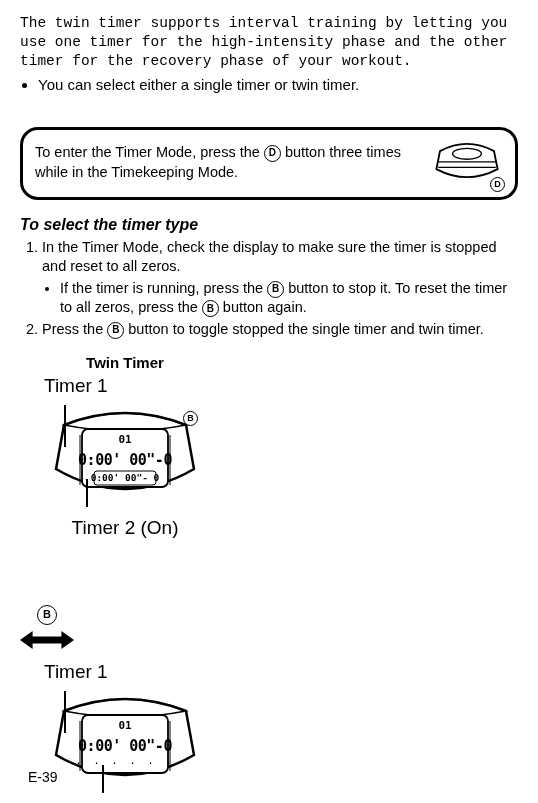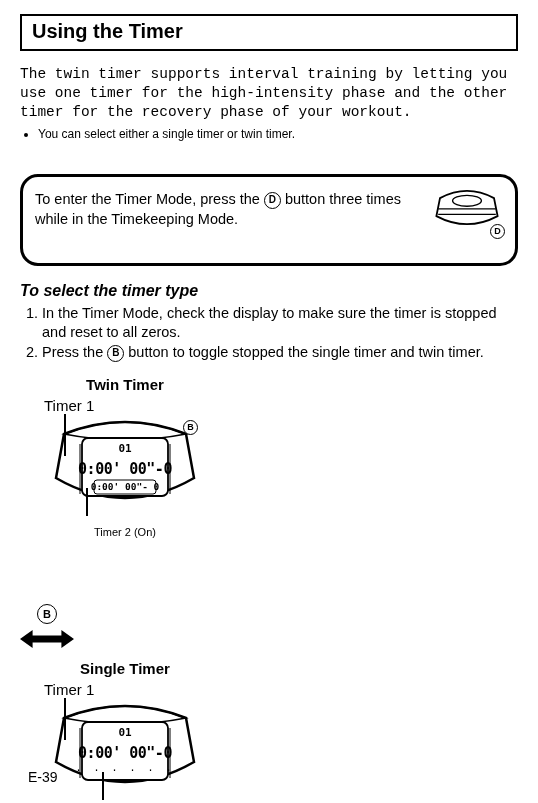--- a/index.html
+++ b/index.html
@@ -29,27 +29,27 @@
     margin:0 0 4px 0;
     font-size:14.5px;
     line-height:1.3;
     font-family:Liberation Mono, monospace;
   }
   ul.b1{
     margin:2px 0 12px 0;
     padding-left:18px;
   }
   ul.b1 li{
-    font-size:12px;
+    font-size:15px;
     line-height:1.35;
   }
   .mode-box{
     border:3px solid #000;
     border-radius:18px;
-    padding:8px 12px 28px 12px;
+    padding:8px 12px 9px 12px;
     display:flex;
     align-items:center;
     gap:10px;
     margin-bottom:16px;
     margin-top:32px;
   }
   .mode-box .txt{
     flex:1;
     font-size:14.5px;
     line-height:1.35;
@@ -97,27 +97,27 @@
   .figcol{
     width:210px;
     text-align:center;
   }
   .figcol .cap{
     font-weight:bold;
     font-size:15px;
     margin-bottom:4px;
   }
   .figcol .sub1{
-    font-size:15px;
+    font-size:19px;
     text-align:left;
     margin-left:24px;
-    margin-bottom:2px;
+    margin-bottom:10px;
   }
   .figcol .sub2{
-    font-size:11px;
+    font-size:19px;
     margin-top:6px;
   }
   .dev-wrap{
     position:relative;
     text-align:center;
   }
   .arrow-col{
     display:flex;
     flex-direction:column;
     align-items:center;
@@ -137,23 +137,20 @@
   }
   .callout-line{
     position:absolute;
     background:#000;
   }
 </style>
 </head>
 <body>
 
 <div class="page">
-  <div class="title-box">
-    <h1>Using the Timer</h1>
-  </div>
 
   <p class="intro">The twin timer supports interval training by letting you use one timer for the high-intensity phase and the other timer for the recovery phase of your workout.</p>
   <ul class="b1">
     <li>You can select either a single timer or twin timer.</li>
   </ul>
 
   <div class="mode-box">
     <div class="txt">
       <span>To enter the Timer Mode, press the </span><span class="circ">D</span><span> button three times while in the Timekeeping Mode.</span>
     </div>
@@ -165,20 +162,25 @@
         <ellipse cx="40" cy="17" rx="16" ry="6" fill="none" stroke="#000" stroke-width="1.5"></ellipse>
       </svg>
       <span class="circ" style="position:absolute;right:-2px;bottom:-4px;width:13px;height:13px;font-size:9px;">D</span>
     </div>
   </div>
 
   <h2 class="sub">To select the timer type</h2>
   <ol class="steps">
     <li>
       <span>In the Timer Mode, check the display to make sure the timer is stopped and reset to all zeros.</span>
+      <ul>
+        <li>
+          <span>If the timer is running, press the </span><span class="circ">B</span><span> button to stop it. To reset the timer to all zeros, press the </span><span class="circ">B</span><span> button again.</span>
+        </li>
+      </ul>
     </li>
     <li>
       <span>Press the </span><span class="circ">B</span><span> button to toggle stopped the single timer and twin timer.</span>
     </li>
   </ol>
 
   <div class="figrow">
 
     <div class="figcol">
       <div class="cap">Twin Timer</div>
@@ -204,21 +206,20 @@
     </div>
 
     <div class="arrow-col">
       <span class="circ" style="width:18px;height:18px;font-size:11px;">B</span>
       <svg viewBox="0 0 60 24" width="54" height="22">
         <polygon points="0,12 14,2 14,8 46,8 46,2 60,12 46,22 46,16 14,16 14,22" fill="#000"></polygon>
       </svg>
     </div>
 
     <div class="figcol">
-      <div class="cap">Single Timer</div>
       <div class="sub1">Timer 1</div>
       <div class="dev-wrap">
         <svg viewBox="0 0 150 100" width="150" height="100">
           <path d="M14 18 Q75 -6 136 18 L144 62 Q75 102 6 62 Z" fill="#fff" stroke="#000" stroke-width="2.5"></path>
           <path d="M14 18 Q75 -6 136 18 Q75 30 14 18 Z" fill="none" stroke="#000" stroke-width="1.5"></path>
           <rect x="32" y="22" width="86" height="58" rx="6" fill="#fff" stroke="#000" stroke-width="1.8"></rect>
           <text x="75" y="36" text-anchor="middle" font-family="monospace" font-size="11" font-weight="bold">01</text>
           <text x="75" y="58" text-anchor="middle" font-family="monospace" font-size="15" font-weight="bold" letter-spacing="-0.5">0:00' 00"-0</text>
           <text x="75" y="74" text-anchor="middle" font-family="monospace" font-size="10" fill="#000" letter-spacing="3">· · · · · ·</text>
           <line x1="30" y1="28" x2="30" y2="78" stroke="#000" stroke-width="1"></line>

